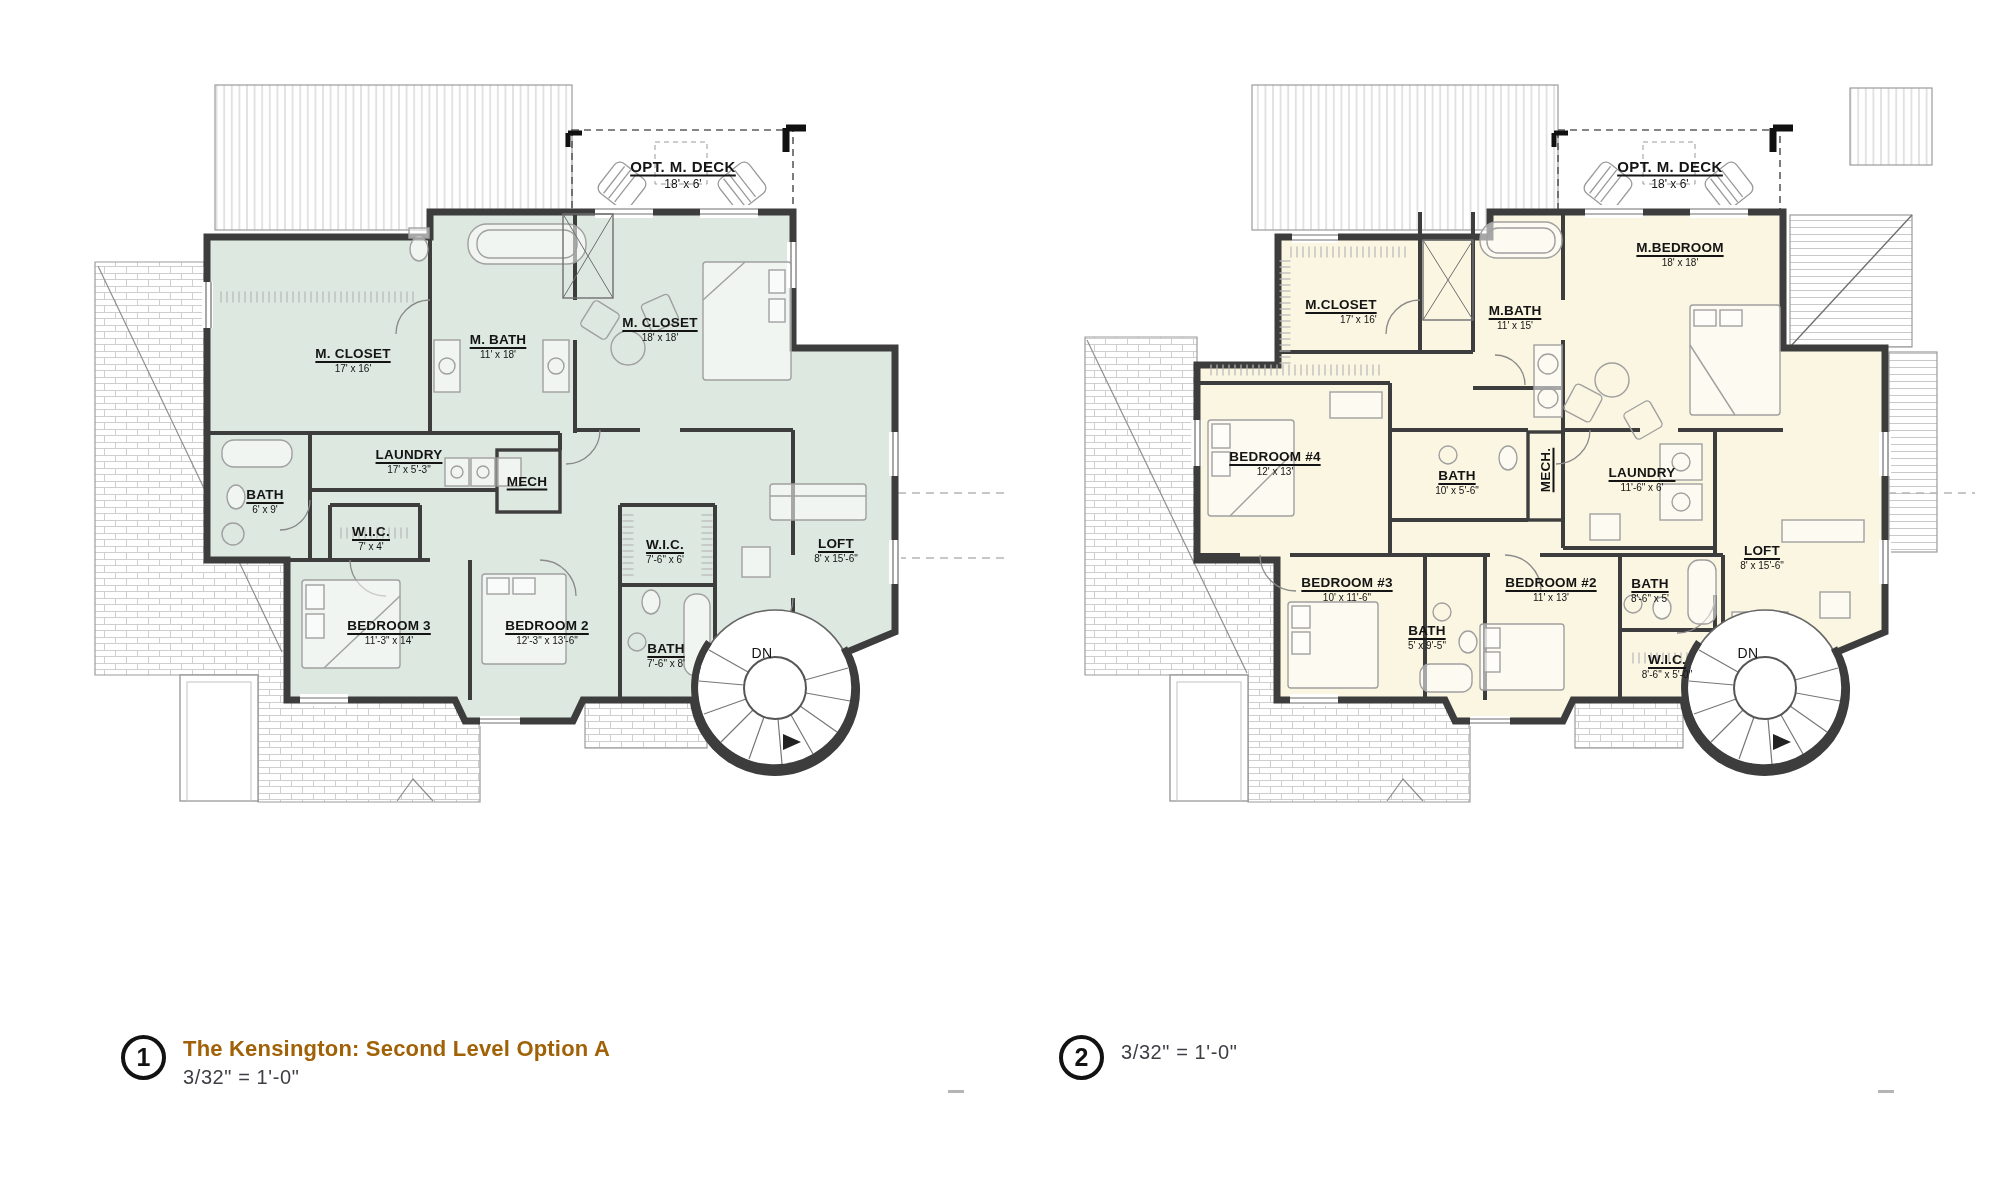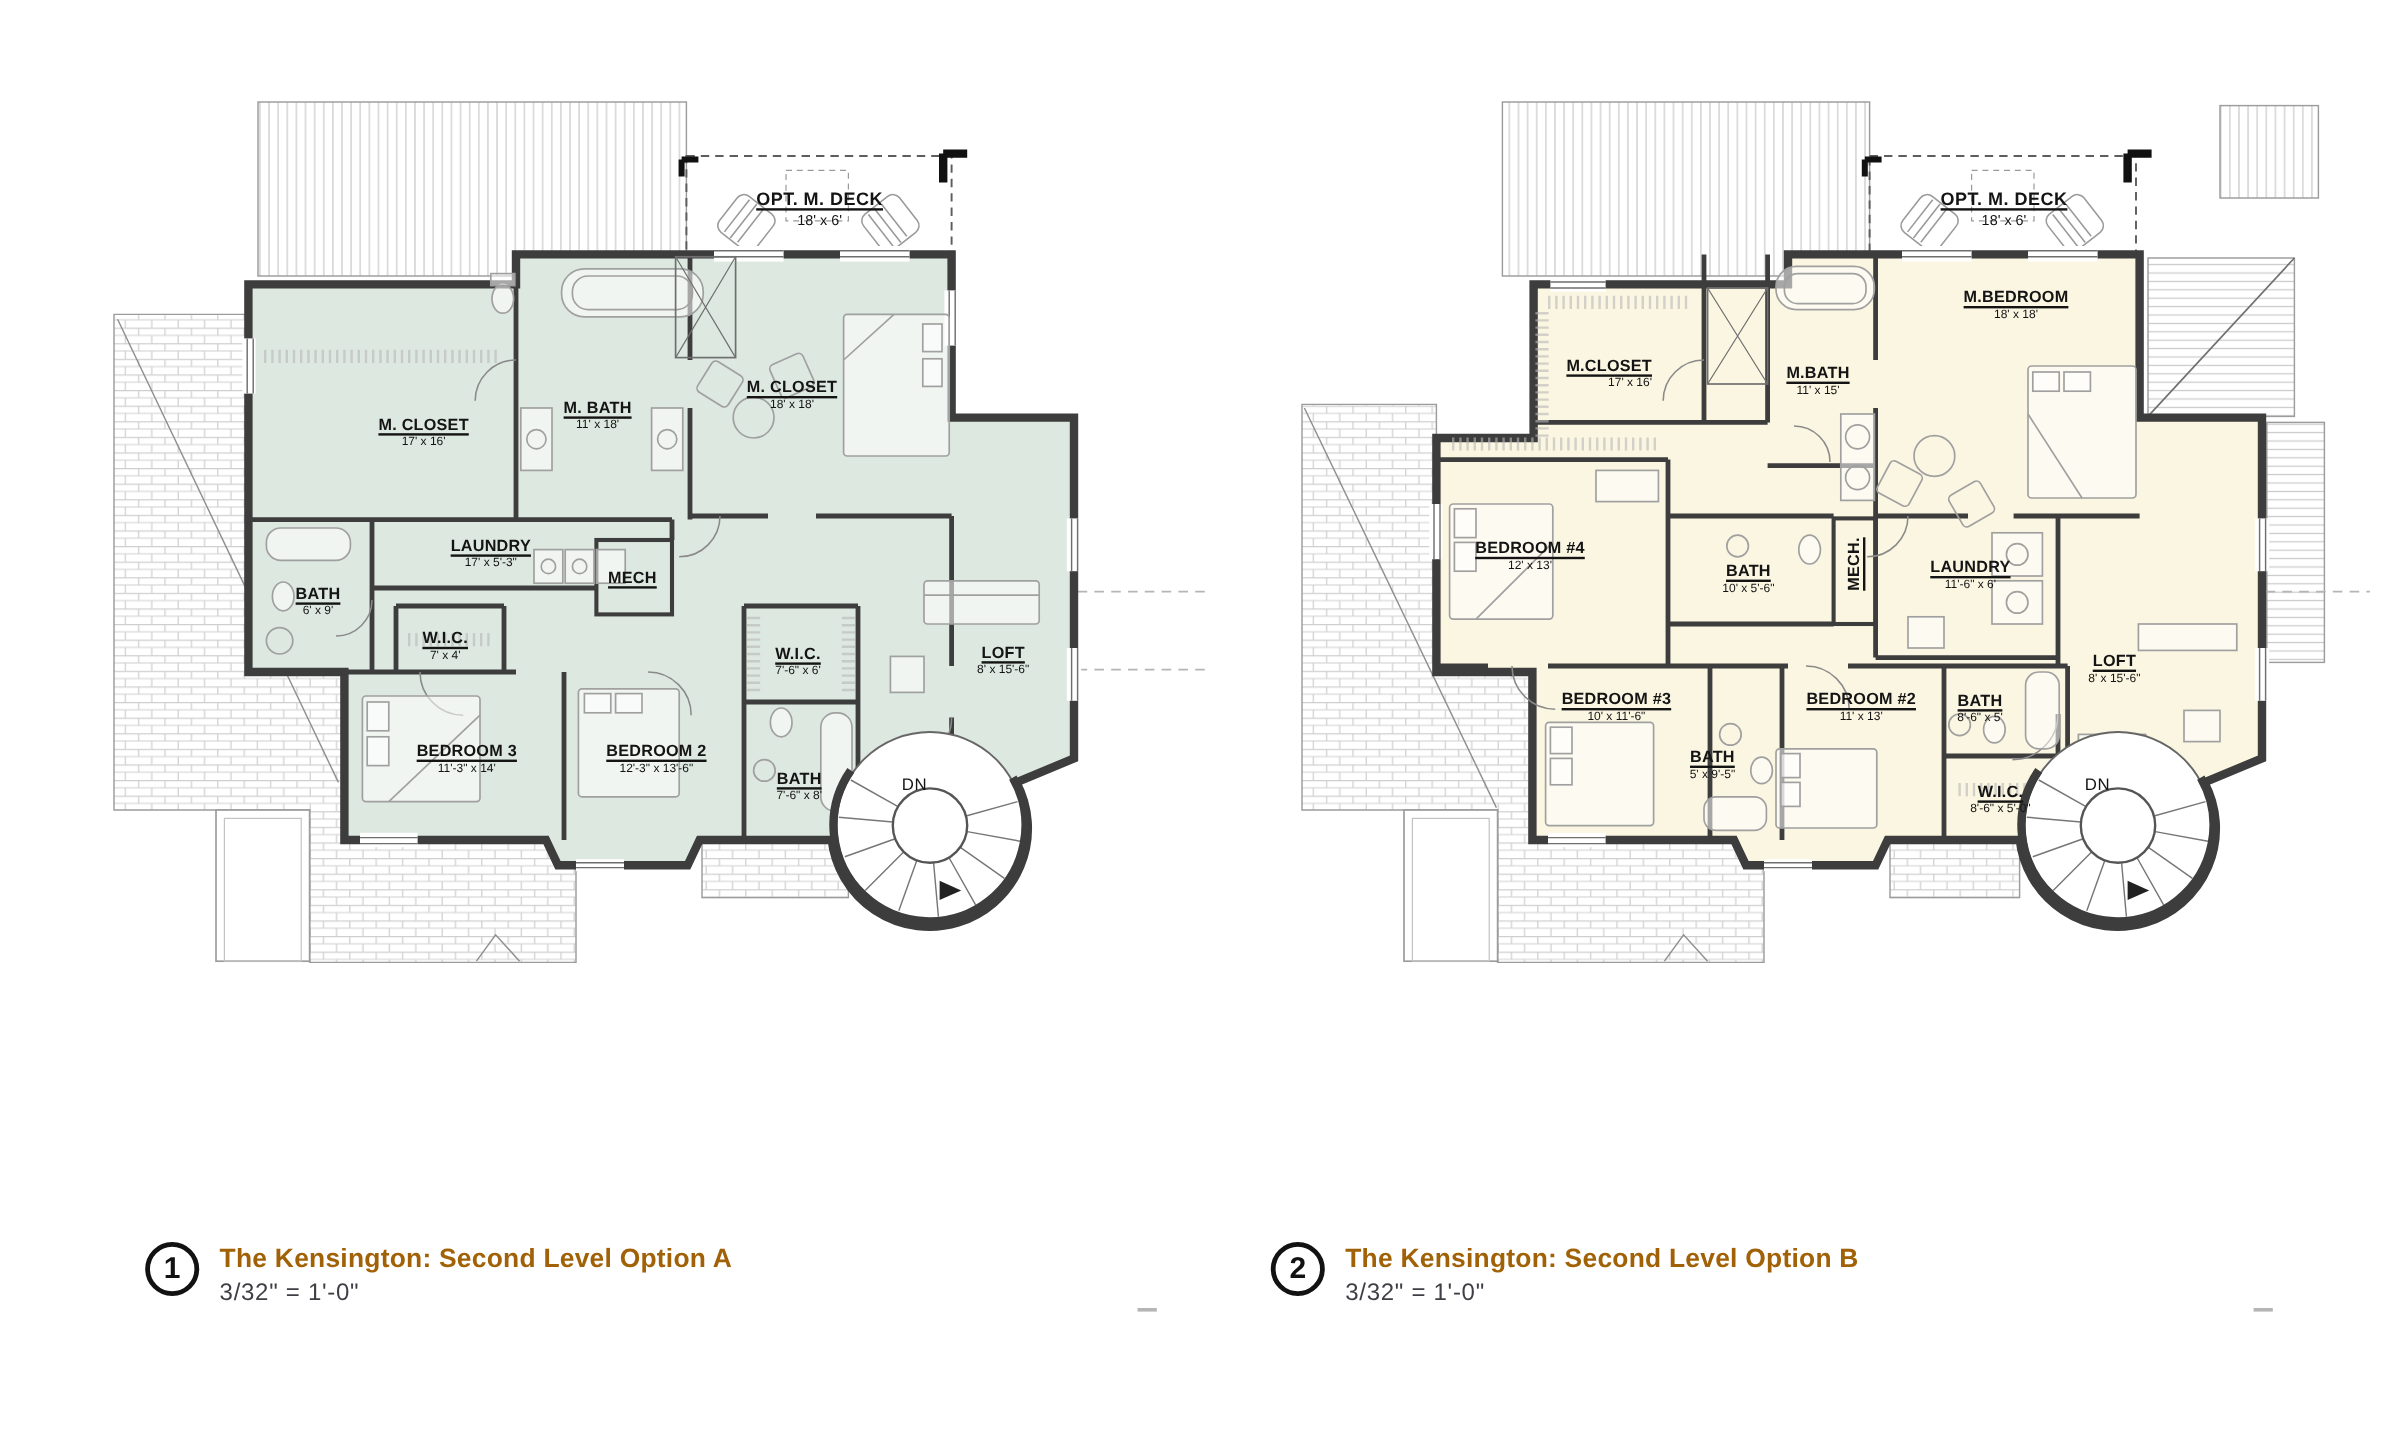--- a/index.html
+++ b/index.html
@@ -411,21 +411,20 @@
 <div class="caption" style="left:121px; top:1035px;">
   <div class="badge">1</div>
   <div class="cap-text">
     <div class="cap-title">The Kensington: Second Level Option A</div>
     <div class="cap-scale">3/32" = 1'-0"</div>
   </div>
 </div>
 <div class="caption" style="left:1059px; top:1035px;">
   <div class="badge">2</div>
   <div class="cap-text">
-    <div class="cap-title">The Kensington: Second Level Option B</div>
     <div class="cap-scale">3/32" = 1'-0"</div>
   </div>
 </div>
 
 <div class="stray" style="left:948px; top:1090px; width:16px; height:3px;"></div>
 <div class="stray" style="left:1878px; top:1090px; width:16px; height:3px;"></div>
 
 </div>
 
 </body></html>

